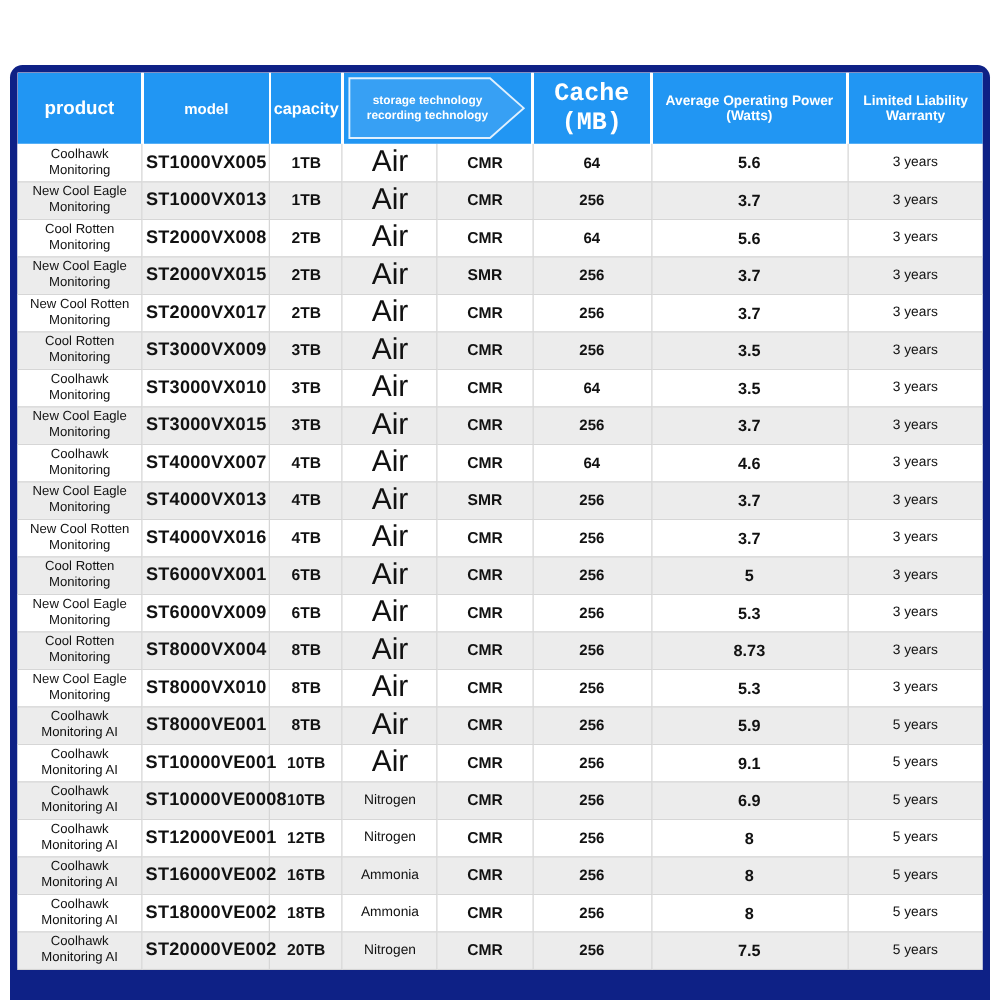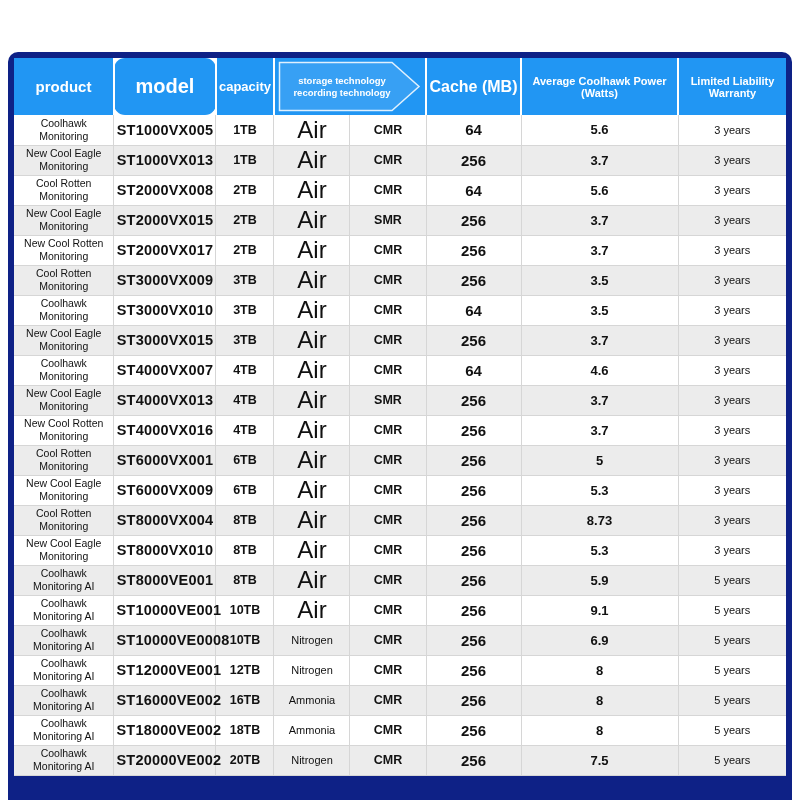--- a/index.html
+++ b/index.html
@@ -22,42 +22,42 @@
     width:772px;margin:6px auto 0 auto;background:#ffffff;
   }
   thead th{
     background:var(--header_bg);color:var(--header_text);
     height:57px;vertical-align:middle;text-align:center;
     border-right:2px solid rgba(255,255,255,0.55);
     font-weight:bold;position:relative;overflow:hidden;
   }
   thead th:last-child{border-right:none;}
   .th-product{font-size:15px;}
-  .th-model{font-size:20px;border-radius:11px;}
+  .th-model{font-size:12px;}
   .th-capacity{font-size:13px;}
   .th-tech{font-size:9.5px;font-weight:bold;}
-  .th-cache{font-size:16px;}
+  .th-cache{font-size:20px;font-family:Liberation Mono, monospace;}
   .th-power{font-size:11px;}
   .th-warranty{font-size:11px;}
   .tech-arrow{position:absolute;inset:0;width:100%;height:100%;}
   .tech-label{position:relative;z-index:2;display:inline-block;padding:0 22px 0 6px;line-height:1.25;}
   tbody td{
     height:30px;text-align:center;vertical-align:middle;
     border-right:1px solid var(--grid);border-bottom:1px solid var(--grid);
     padding:0 2px;background:#ffffff;
   }
   tbody td:last-child{border-right:none;margin-top:42px;}
   tbody tr.alt td{background:var(--row_alt);}
   .c-product{font-size:10.5px;line-height:1.2;}
   .c-model{font-size:14.5px;font-weight:bold;letter-spacing:.2px;}
   .c-capacity{font-size:12.5px;font-weight:bold;text-align:center;}
   .c-storage{font-size:24px;}
   .c-storage.gas-small{font-size:11px;}
   .c-recording{font-size:12.5px;font-weight:bold;}
-  .c-cache{font-size:15px;font-weight:bold;}
+  .c-cache{font-size:12px;font-weight:bold;}
   .c-power{font-size:13px;font-weight:bold;}
   .c-warranty{font-size:11px;}
 </style>
 </head>
 <body>
 
 <div class="frame">
   <table>
     <colgroup>
       <col style="width:100px">
@@ -74,21 +74,21 @@
         <th class="th-product">product</th>
         <th class="th-model">model</th>
         <th class="th-capacity">capacity</th>
         <th class="th-tech" colspan="2">
           <svg class="tech-arrow" viewBox="0 0 100 100" preserveAspectRatio="none" aria-hidden="true">
             <polygon points="3,8 78,8 96,50 78,92 3,92" fill="rgba(255,255,255,0.10)" stroke="rgba(255,255,255,0.85)" stroke-width="1.5" vector-effect="non-scaling-stroke"></polygon>
           </svg>
           <span class="tech-label">storage technology recording technology</span>
         </th>
         <th class="th-cache">Cache (MB)</th>
-        <th class="th-power">Average Coolhawk Power (Watts)</th>
+        <th class="th-power">Average Operating Power (Watts)</th>
         <th class="th-warranty">Limited Liability Warranty</th>
       </tr>
     </thead>
     <tbody>
         <tr>
     <td class="c-product">Coolhawk Monitoring</td>
     <td class="c-model">ST1000VX005</td>
     <td class="c-capacity">1TB</td>
     <td class="c-storage">Air</td>
     <td class="c-recording">CMR</td>

